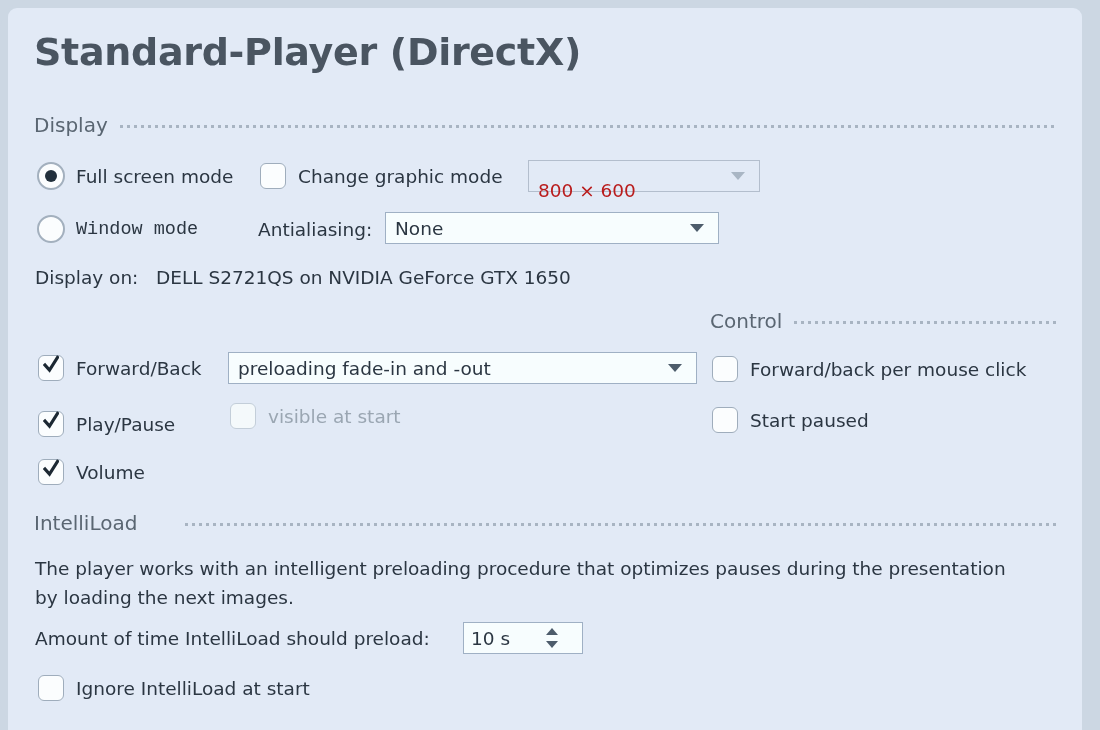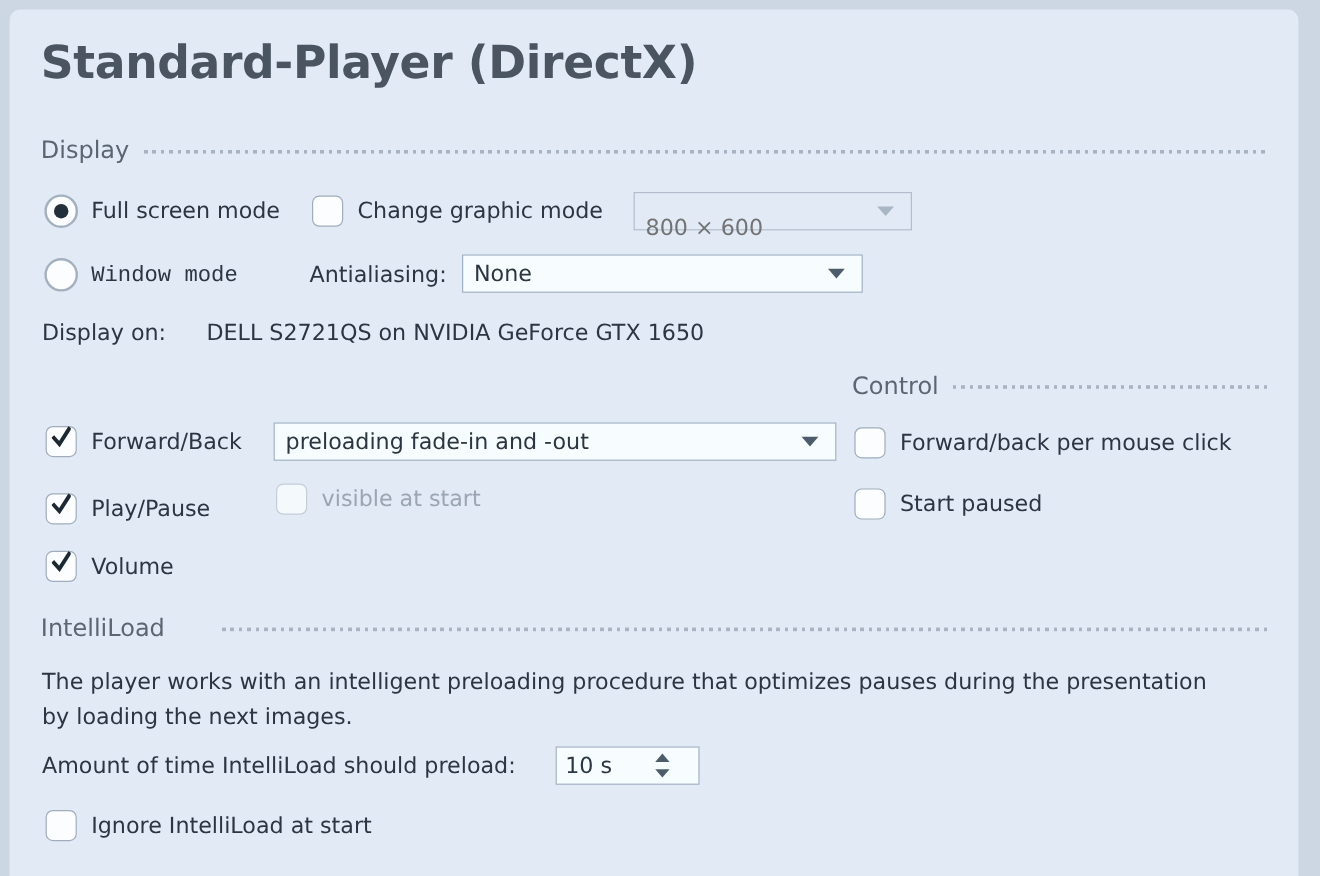--- a/index.html
+++ b/index.html
@@ -125,21 +125,21 @@
     border-left: 7px solid transparent;
     border-right: 7px solid transparent;
     border-top: 8px solid #4d5c6b;
     margin-right: 8px;
     flex: 0 0 auto;
   }
   .combo.disabled {
     background: #e2eaf6;
     border-color: #b3becd;
   }
-  .combo.disabled .cval { color: #737373; margin-top: 28px; }
+  .combo.disabled .cval { color: #b91c1c; margin-top: 28px; }
   .combo.disabled .carrow { border-top-color: #a9b6c4; }
   
   .spin {
     position: absolute;
     box-sizing: border-box;
     border: 1px solid #9fb0c4;
     background: #f7fdfe;
     height: 32px;
     display: flex;
     align-items: center;
@@ -203,21 +203,21 @@
     <div class="rb" style="left:29px; top:207px;"></div>
     <div class="txt" style="left:68px; top:211px;font-family:Liberation Mono, monospace;">Window mode</div>
 
     <div class="txt" style="left:250px; top:211px;">Antialiasing:</div>
     <div class="combo" style="left:377px; top:204px; width:334px;">
       <span class="cval">None</span>
       <span class="carrow"></span>
     </div>
 
     <div class="txt" style="left:27px; top:259px;">Display on:</div>
-    <div class="txt" style="left:148px; top:259px;margin-left:16px;">DELL S2721QS on NVIDIA GeForce GTX 1650</div>
+    <div class="txt" style="left:148px; top:259px;">DELL S2721QS on NVIDIA GeForce GTX 1650</div>
 
 
     <div class="cb" style="left:30px; top:347px;">
       <svg class="mark" viewBox="0 0 16 21">
         <path d="M2 11 L6.5 16 L14.5 3.5" fill="none" stroke="#1c2833" stroke-width="3.2" stroke-linecap="square" stroke-linejoin="miter"></path>
       </svg>
     </div>
     <div class="txt" style="left:68px; top:350px;">Forward/Back</div>
 
     <div class="combo" style="left:220px; top:344px; width:469px;">

